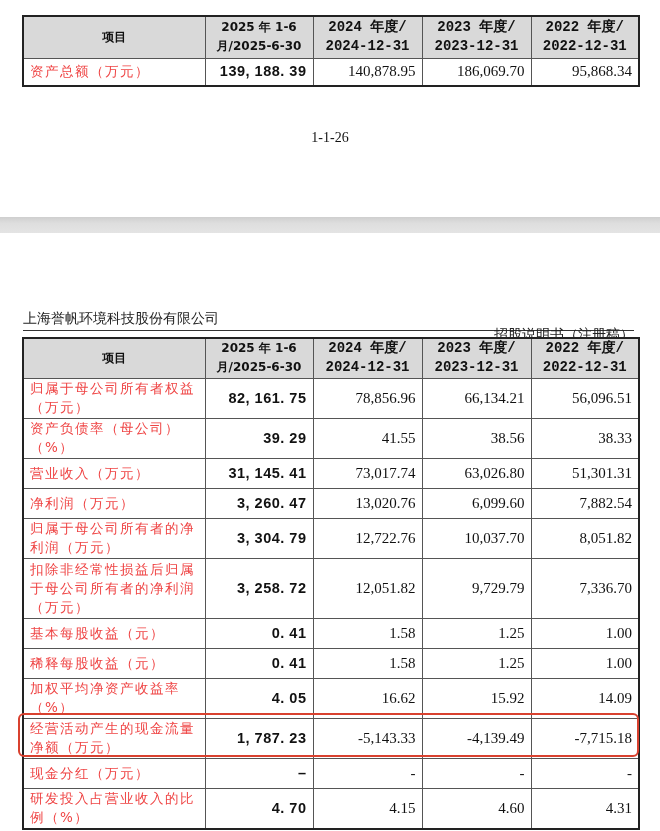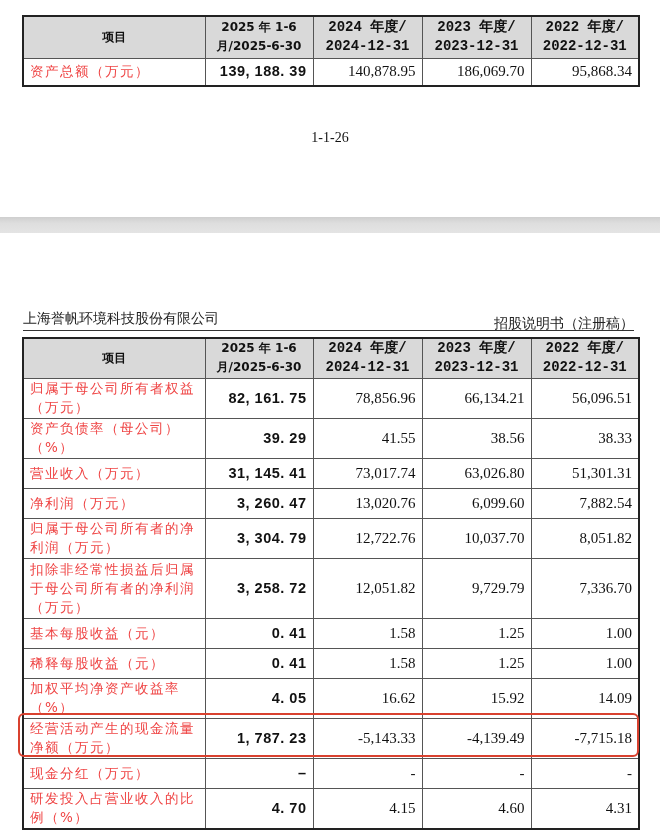--- a/index.html
+++ b/index.html
@@ -19,21 +19,21 @@
   #top-table tr.hdr { height:42px; }
   #top-table tr.r { height:28px; }
   .page-num { position:absolute; top:130px; left:0; width:660px; text-align:center;
               font-family:"Liberation Serif","DejaVu Serif",serif; font-size:14px; }
   .page-gap { position:absolute; top:217px; left:0; width:660px; height:16px;
               background:linear-gradient(#cfcfcf,#dedede 40%,#e4e4e4); }
   .doc-header { position:absolute; top:293px; left:23px; width:611px; height:20px;
                 border-bottom:1.5px solid #333; font-family:"DejaVu Sans","Liberation Sans",sans-serif;
                 font-size:14px; color:#222;margin-top:17px; }
   .doc-header .left { position:absolute; left:0; top:0; }
-  .doc-header .right { position:absolute; right:0; top:5px; }
+  .doc-header .right { position:absolute; right:0; top:16px; }
   #main-table { top:337px; }
   #main-table tr.hdr { height:40px; }
   .highlight { position:absolute; left:18px; top:713px; width:617px; height:40px;
                border:2.5px solid #d9412f; border-radius:6px; pointer-events:none; }
 </style>
 </head>
 <body>
 
 <table class="fin" id="top-table">
   <colgroup>

